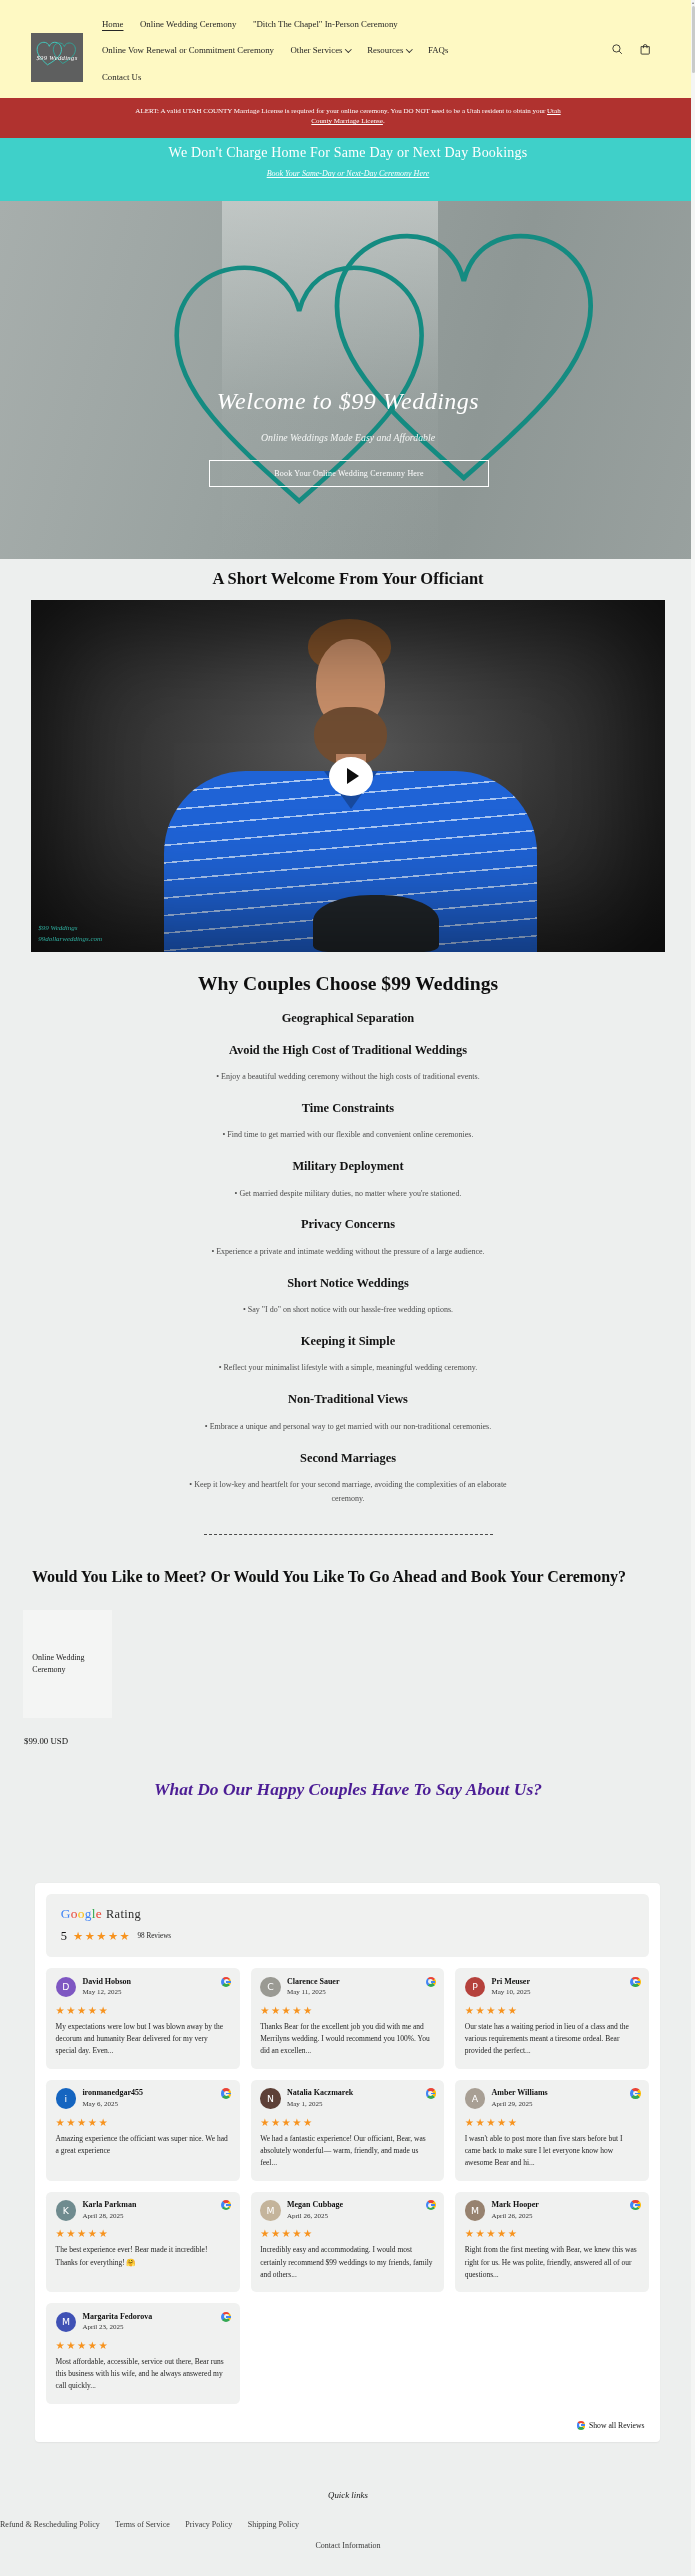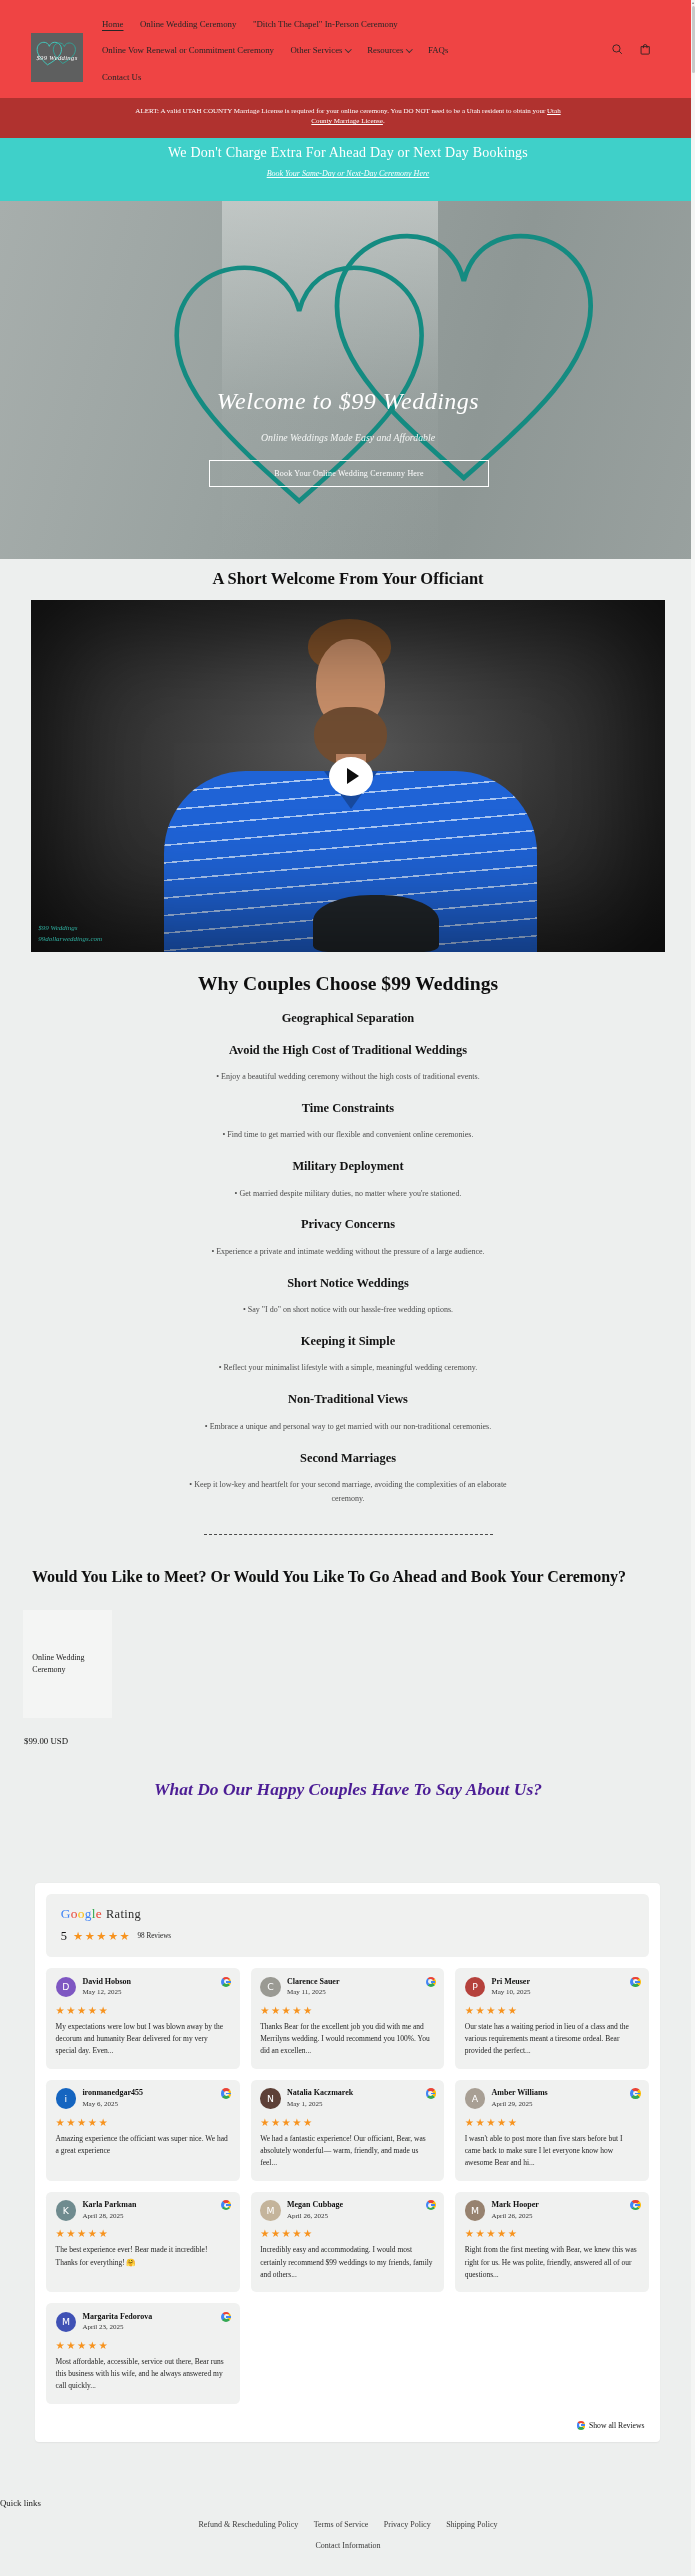--- a/index.html
+++ b/index.html
@@ -1,21 +1,21 @@
 <!DOCTYPE html>
 <html style="font-size:8.2px"><head>
 <meta charset="utf-8">
 <style>
   html,body{margin:0;padding:0;}
   body{width:696px;height:2764px;position:relative;background:#edefee;
        font-family:"Liberation Serif","DejaVu Serif",serif;color:#1c1c1c;}
   #page{position:absolute;inset:0;overflow:hidden;}
 
   
-  .site-header{position:absolute;top:0;left:0;width:696px;height:118px;background:#ef4444;}
+  .site-header{position:absolute;top:0;left:0;width:696px;height:118px;background:#fef9c3;}
   .logo{position:absolute;left:31px;top:33px;width:52px;height:49px;background:#5e5f5f;overflow:hidden;}
   .logo svg{position:absolute;left:3.1px;top:5.2px;}
   .logo-text{position:absolute;top:20.6px;width:100%;text-align:center;color:#fff;
              font-style:italic;font-size:6.7px;letter-spacing:0.3px;}
   .nav-row{position:absolute;left:102px;display:flex;gap:16.5px;font-size:8.8px;white-space:nowrap;}
   .nav-row a{color:#262626;text-decoration:none;display:flex;align-items:center;gap:3.6px;}
   .nav-row a.active span{text-decoration:underline;text-underline-offset:2.6px;}
   .r1{top:18.5px;} .r2{top:45px;} .r3{top:72px;}
   .chev{display:inline-block;width:3.6px;height:3.6px;border-right:0.8px solid #333;
         border-bottom:0.8px solid #333;transform:rotate(45deg);margin-top:-2.1px;}
@@ -118,23 +118,23 @@
   .gicon::before{content:"";position:absolute;inset:27%;background:#f0f1f0;border-radius:50%;}
   .gicon.on-white::before{background:#fff;}
   .gicon::after{content:"";position:absolute;right:6%;top:42%;width:46%;height:18%;background:#4285f4;}
   .card-g{position:absolute;top:8.2px;right:8.2px;}
   .show-all{position:absolute;right:15.5px;bottom:12.4px;display:flex;align-items:center;gap:3.6px;
             font-size:7.7px;color:#111;text-decoration:none;}
   .show-all .gicon{width:8.8px;height:8.8px;}
 
   
   .footer{position:absolute;top:2442px;left:0;width:696px;height:322px;}
-  .qlinks-h{position:absolute;top:56px;width:100%;
+  .qlinks-h{position:absolute;top:48px;width:100%;text-align:center;font-style:italic;
             font-size:8.8px;color:#1a1a1a;}
-  .flinks{position:absolute;top:78px;width:100%;display:flex;justify-content:center;gap:15.5px;
+  .flinks{position:absolute;top:78px;width:100%;display:flex;justify-content:flex-start;gap:15.5px;
           font-size:8px;}
   .flinks a,.flinks2 a{color:#3a3a3a;text-decoration:none;}
   .flinks2{position:absolute;top:99px;width:100%;display:flex;justify-content:center;font-size:8px;}
 
   
   .sb{position:absolute;right:0;top:0;width:5.2px;height:2764px;background:#f4f5f4;}
   .sb .up{position:absolute;top:1px;left:0.5px;font-size:3.6px;color:#8a8a8a;}
   .sb .thumb{position:absolute;top:6.2px;left:1px;width:3.1px;height:67px;background:#c9cbca;border-radius:1.5px;}
 </style>
 </head>
@@ -200,21 +200,21 @@
     </div>
   </header>
 
   <div class="alert">
     <div class="alert-inner">
       <span>ALERT: A valid UTAH COUNTY Marriage License is required for your online ceremony. You DO NOT need to be a Utah resident to obtain your </span><a href="#">Utah County Marriage License</a><span>.</span>
     </div>
   </div>
 
   <div class="banner">
-    <h2>We Don't Charge Extra For Ahead Day or Next Day Bookings</h2>
+    <h2>We Don't Charge Home For Same Day or Next Day Bookings</h2>
     <a href="#">Book Your Same-Day or Next-Day Ceremony Here</a>
   </div>
 
   <section class="hero">
     <svg class="hero-hearts" width="453" height="319" viewBox="0 0 880 620">
       <g transform="translate(0,80) scale(2.8)" fill="none" stroke="#148b81" stroke-width="3.2">
         <path d="M100,170 C55,130 15,95 15,55 C15,25 38,8 62,8 C80,8 95,18 100,38 C105,18 120,8 138,8 C162,8 185,25 185,55 C185,95 145,130 100,170 Z"></path>
       </g>
       <g transform="translate(310,18) scale(2.9)" fill="none" stroke="#148b81" stroke-width="3.2">
         <path d="M100,170 C55,130 15,95 15,55 C15,25 38,8 62,8 C80,8 95,18 100,38 C105,18 120,8 138,8 C162,8 185,25 185,55 C185,95 145,130 100,170 Z"></path>

